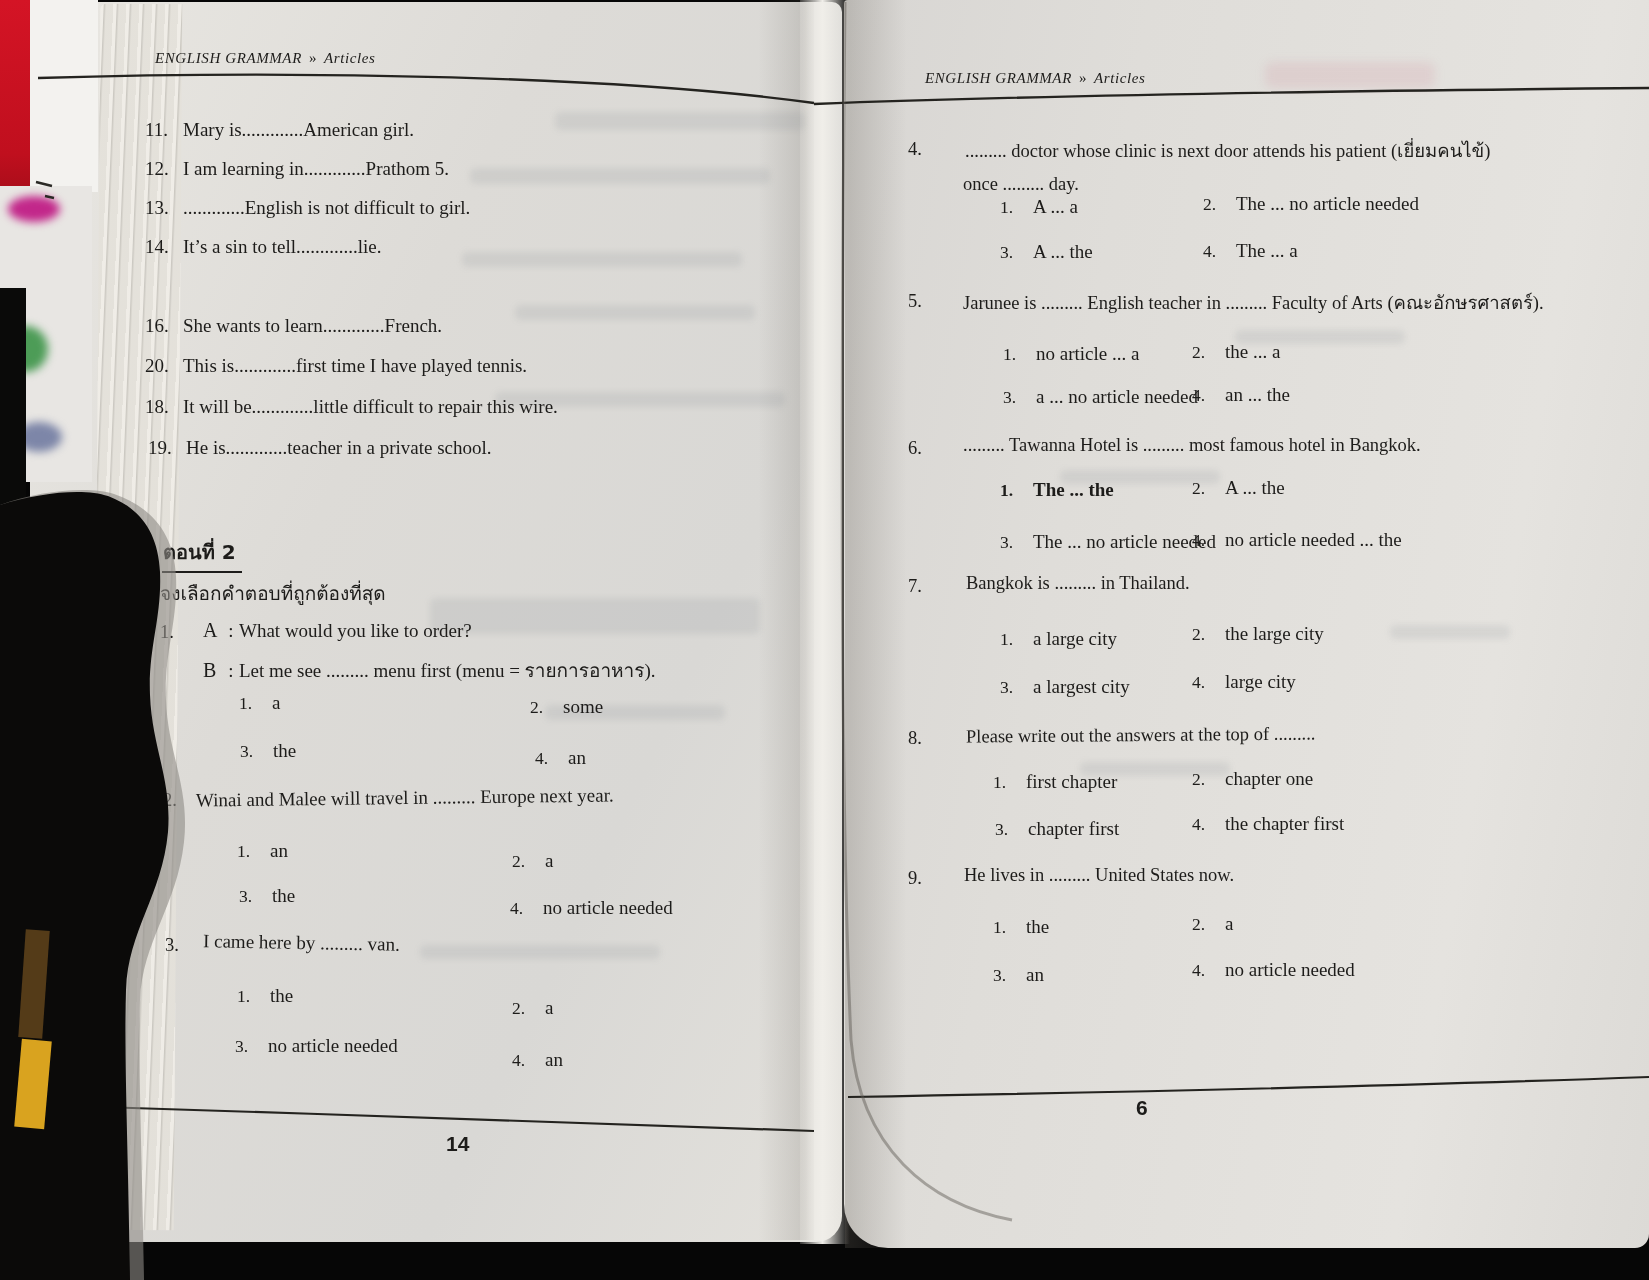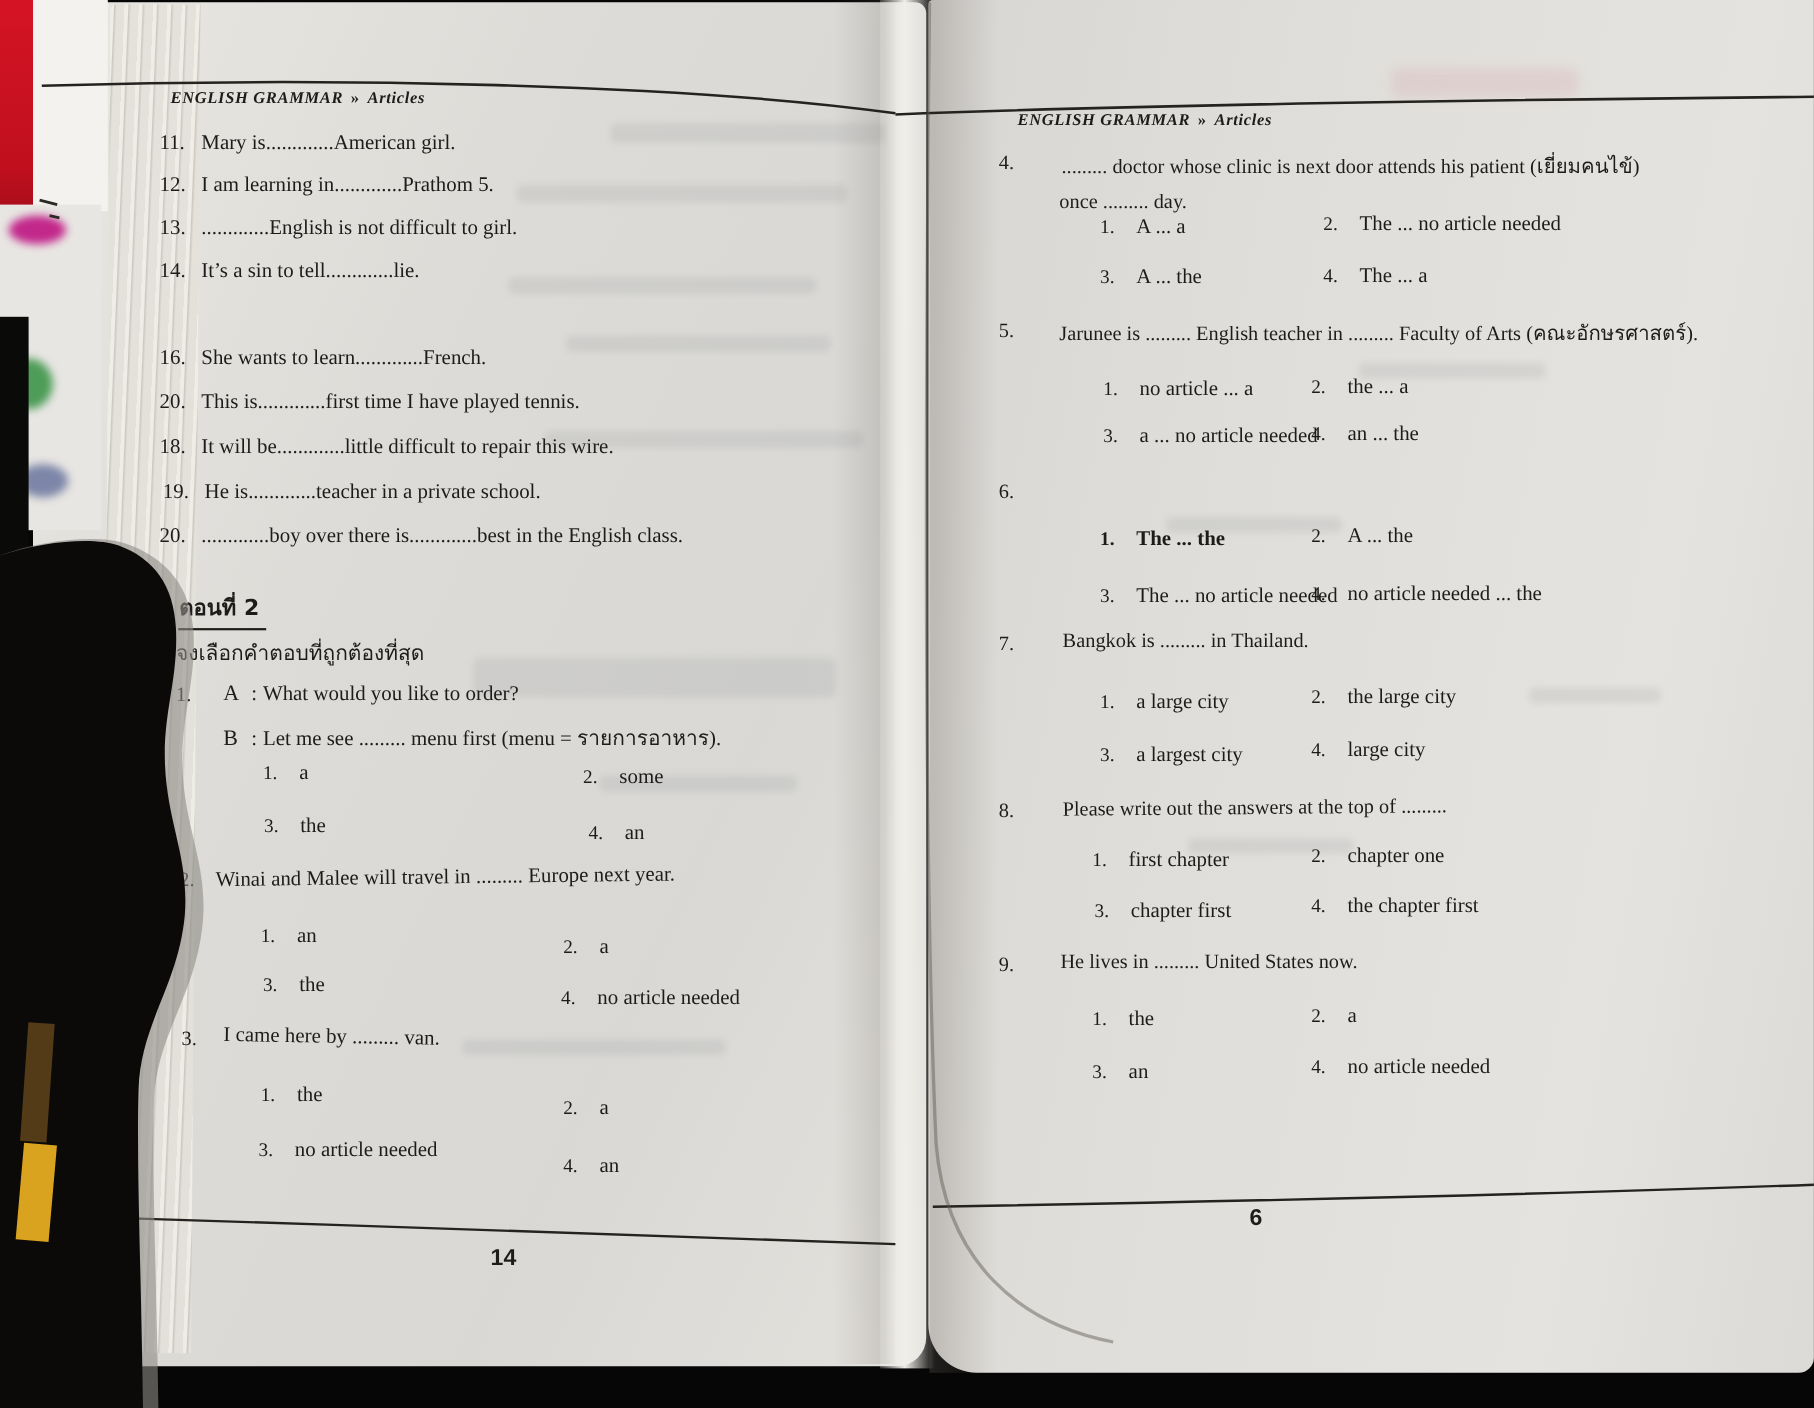--- a/index.html
+++ b/index.html
@@ -23,21 +23,21 @@
       background:linear-gradient(90deg,rgba(244,242,237,.2) 0%,#f0eee9 45%,rgba(240,238,233,.0) 100%);}
   .spine-shadow-r{left:845px;top:0;width:62px;height:1248px;
       background:linear-gradient(90deg,rgba(105,100,92,.28) 0%,rgba(105,100,92,0) 100%);}
   
   .red-spine{left:0;top:0;width:30px;height:192px;background:linear-gradient(180deg,#d41425 0%,#c00f1e 80%,#a90d1a 100%);}
   .bg-clutter{left:0;top:186px;width:92px;height:296px;background:#e8e6e3;}
   .blob{position:absolute;border-radius:50%;filter:blur(4px);}
   .yellow-marker{left:18px;top:1040px;width:30px;height:88px;background:#d9a31f;transform:rotate(5deg);}
   .brown-marker{left:22px;top:930px;width:24px;height:108px;background:#6e4c1e;opacity:.75;transform:rotate(4deg);}
   
-  .hdr{font-style:italic;font-weight:bold;font-size:15px;letter-spacing:.6px;white-space:nowrap;margin-top:32px;}
+  .hdr{font-style:italic;font-weight:normal;font-size:15px;letter-spacing:.6px;white-space:nowrap;}
   .hdr .sect{margin-left:7px;}
   .hdr .mark{margin-left:7px;font-style:normal;}
   .item{font-size:19px;white-space:nowrap;}
   .inum{display:inline-block;width:38px;}
   .stem{font-size:19px;white-space:nowrap;}
   .rp .stem,.rp.stem{font-size:18.5px;}
   .qnum{font-size:18.5px;white-space:nowrap;}
   .opt{font-size:19px;white-space:nowrap;}
   .onum{display:inline-block;min-width:22px;margin-right:11px;font-size:17.5px;}
   .spk{display:inline-block;width:20px;font-size:20px;}
@@ -99,21 +99,20 @@
   </div>
 
   <div class="abs item" style="left:145px;top:119px;"><span class="inum">11.</span><span>Mary is.............American girl.</span></div>
   <div class="abs item" style="left:145px;top:158px;"><span class="inum">12.</span><span>I am learning in.............Prathom 5.</span></div>
   <div class="abs item" style="left:145px;top:197px;"><span class="inum">13.</span><span>.............English is not difficult to girl.</span></div>
   <div class="abs item" style="left:145px;top:236px;"><span class="inum">14.</span><span>It’s a sin to tell.............lie.</span></div>
   <div class="abs item" style="left:145px;top:315px;"><span class="inum">16.</span><span>She wants to learn.............French.</span></div>
   <div class="abs item" style="left:145px;top:355px;"><span class="inum">20.</span><span>This is.............first time I have played tennis.</span></div>
   <div class="abs item" style="left:145px;top:396px;"><span class="inum">18.</span><span>It will be.............little difficult to repair this wire.</span></div>
   <div class="abs item" style="left:148px;top:437px;"><span class="inum">19.</span><span>He is.............teacher in a private school.</span></div>
-  <div class="abs item" style="left:145px;top:477px;"><span class="inum">20.</span><span>.............boy over there is.............best in the English class.</span></div>
 
   <div class="abs sec-title" style="left:162px;top:536px;">ตอนที่ 2</div>
   <div class="abs sec-instr" style="left:160px;top:578px;">จงเลือกคำตอบที่ถูกต้องที่สุด</div>
 
   <div class="abs qnum" style="left:160px;top:622px;">1.</div>
   <div class="abs stem" style="left:203px;top:619px;"><span class="spk">A</span><span class="sep">:</span><span>What would you like to order?</span></div>
   <div class="abs stem" style="left:203px;top:655px;"><span class="spk">B</span><span class="sep">:</span><span>Let me see ......... menu first (menu = รายการอาหาร).</span></div>
   <div class="abs opt" style="left:239px;top:692px;"><span class="onum">1.</span><span>a</span></div>
   <div class="abs opt" style="left:530px;top:696px;"><span class="onum">2.</span><span>some</span></div>
   <div class="abs opt" style="left:240px;top:740px;"><span class="onum">3.</span><span>the</span></div>
@@ -148,20 +147,21 @@
   <div class="abs opt" style="left:1203px;top:240px;"><span class="onum">4.</span><span>The ... a</span></div>
 
   <div class="abs qnum" style="left:908px;top:291px;">5.</div>
   <div class="abs rp stem" style="left:963px;top:288px;">Jarunee is ......... English teacher in ......... Faculty of Arts (คณะอักษรศาสตร์).</div>
   <div class="abs opt" style="left:1003px;top:343px;"><span class="onum">1.</span><span>no article ... a</span></div>
   <div class="abs opt" style="left:1192px;top:341px;"><span class="onum">2.</span><span>the ... a</span></div>
   <div class="abs opt" style="left:1003px;top:386px;"><span class="onum">3.</span><span>a ... no article needed</span></div>
   <div class="abs opt" style="left:1192px;top:384px;"><span class="onum">4.</span><span>an ... the</span></div>
 
   <div class="abs qnum" style="left:908px;top:438px;">6.</div>
+  <div class="abs rp stem" style="left:963px;top:435px;">......... Tawanna Hotel is ......... most famous hotel in Bangkok.</div>
   <div class="abs opt" style="left:1000px;top:479px;font-weight:bold;"><span class="onum">1.</span><span>The ... the</span></div>
   <div class="abs opt" style="left:1192px;top:477px;"><span class="onum">2.</span><span>A ... the</span></div>
   <div class="abs opt" style="left:1000px;top:531px;"><span class="onum">3.</span><span>The ... no article needed</span></div>
   <div class="abs opt" style="left:1192px;top:529px;"><span class="onum">4.</span><span>no article needed ... the</span></div>
 
   <div class="abs qnum" style="left:908px;top:576px;">7.</div>
   <div class="abs rp stem" style="left:966px;top:573px;">Bangkok is ......... in Thailand.</div>
   <div class="abs opt" style="left:1000px;top:628px;"><span class="onum">1.</span><span>a large city</span></div>
   <div class="abs opt" style="left:1192px;top:623px;"><span class="onum">2.</span><span>the large city</span></div>
   <div class="abs opt" style="left:1000px;top:676px;"><span class="onum">3.</span><span>a  largest city</span></div>

